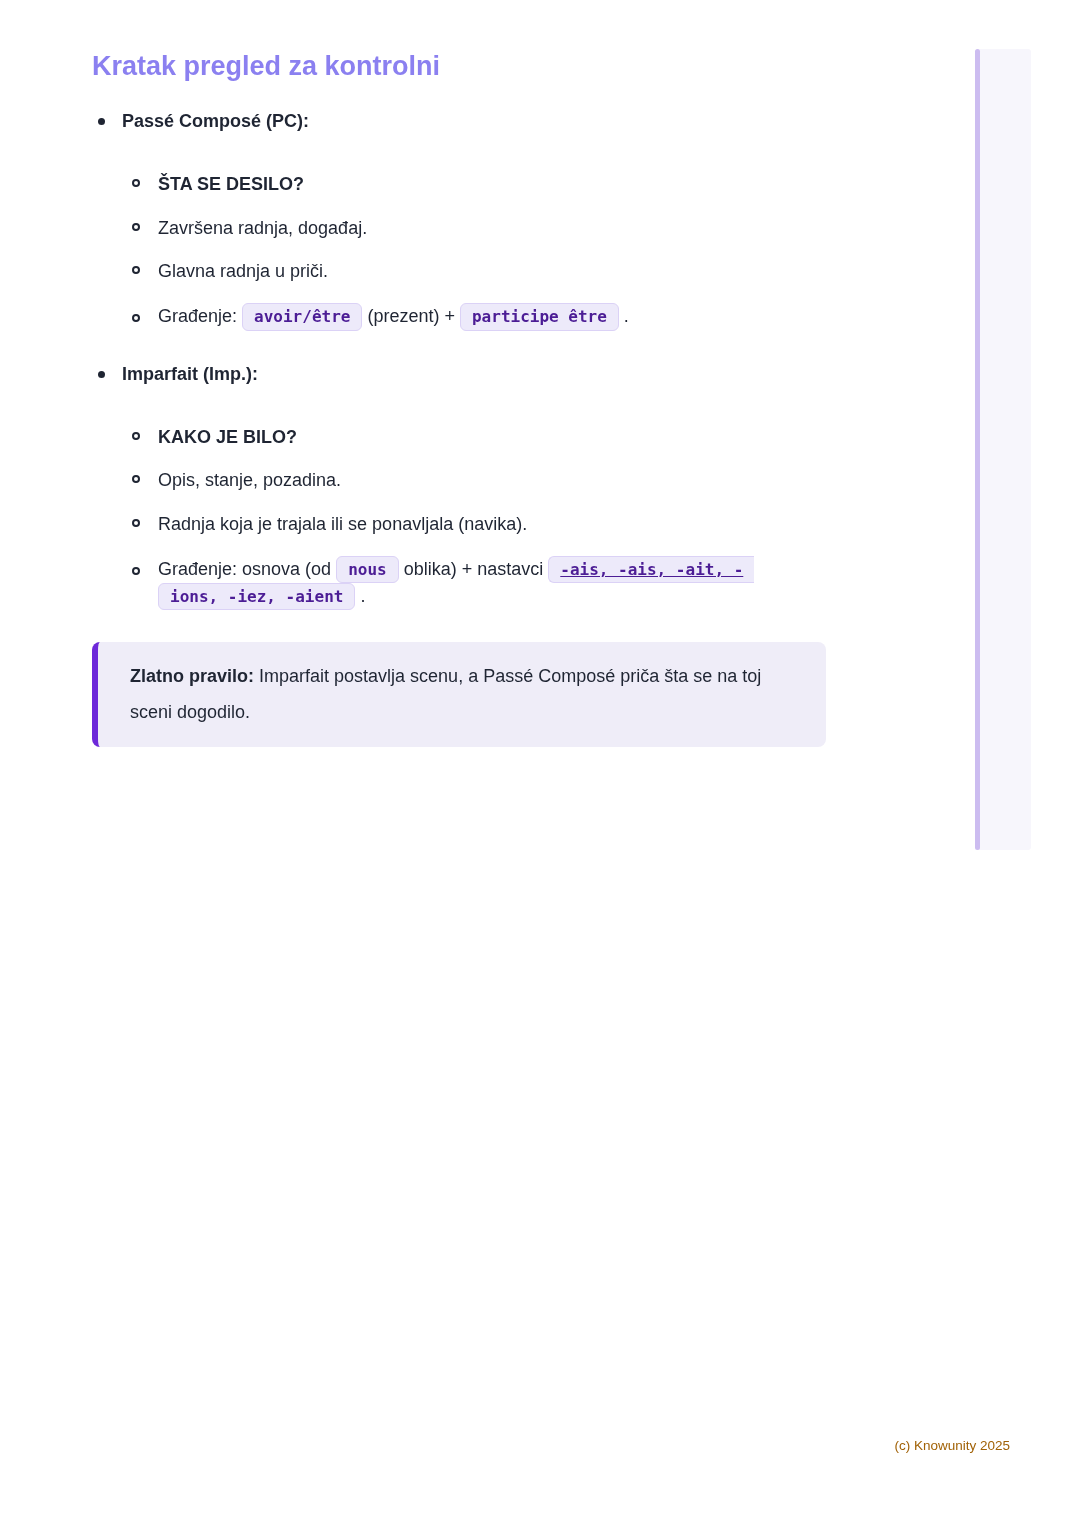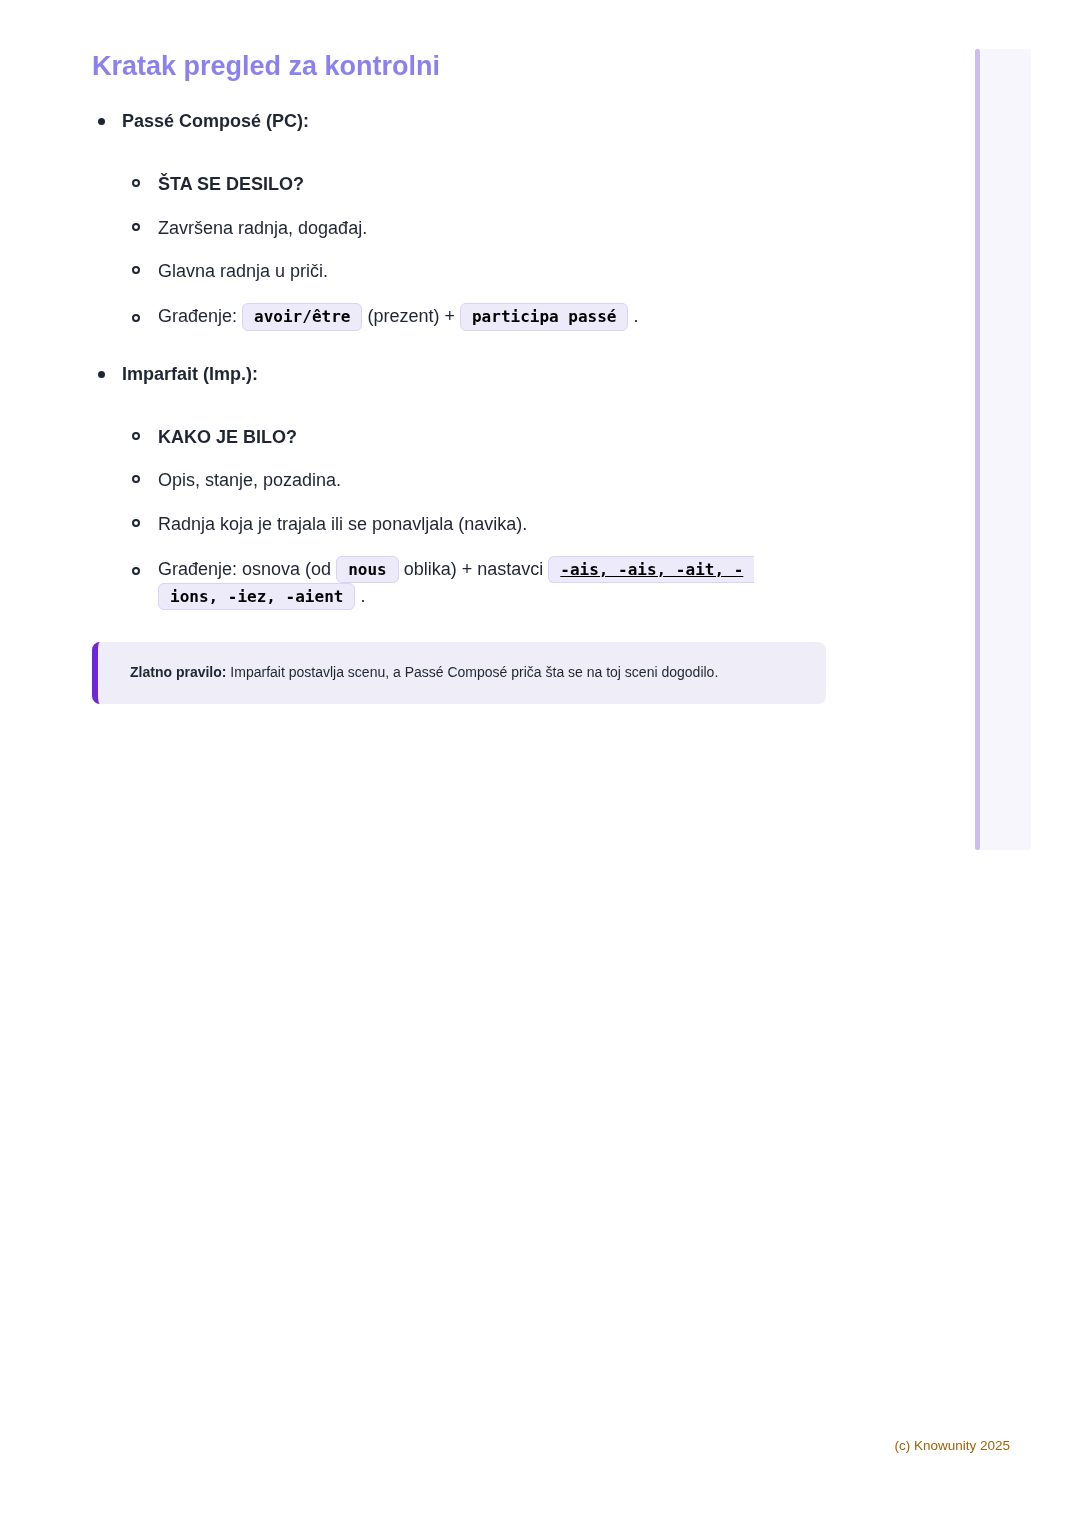--- a/index.html
+++ b/index.html
@@ -82,21 +82,21 @@
   .build { line-height: 33px; }
   .build .circle-marker { top: 11px; }
   .build-pc { margin-bottom: 14px; }
 
   .chip {
     display: inline-block;
     font-family: "DejaVu Sans Mono", monospace;
     font-weight: 700;
     font-size: 16px;
     line-height: 1.2;
-    color: #000000;
+    color: #4c1d95;
     background: #edeafa;
     border: 1px solid #dbd2f6;
     border-radius: 6px;
     padding: 3px 11px;
     white-space: nowrap;
     vertical-align: baseline;
   }
   .chip-cut-right {
     border-top-right-radius: 0;
     border-bottom-right-radius: 0;
@@ -106,21 +106,21 @@
 
   .callout {
     margin-top: 28px;
     background: #efedf8;
     border-left: 6px solid #6d28d9;
     border-radius: 8px;
     padding: 17px 24px 17px 32px;
   }
   .callout p {
     margin: 0;
-    font-size: 14px;
+    font-size: 18px;
     line-height: 1.95;
   }
   .callout .label { font-weight: 700; }
 
   .page-footer {
     position: absolute;
     top: 1438px;
     right: 70px;
     font-size: 13.5px;
     color: #a16207;
@@ -153,21 +153,21 @@
         </li>
         <li>
           <span class="circle-marker"></span>
           <span>Glavna radnja u priči.</span>
         </li>
         <li class="build build-pc">
           <span class="circle-marker"></span>
           <span>Građenje:</span>
           <span class="chip">avoir/être</span>
           <span>(prezent) +</span>
-          <span class="chip">participa passé</span>
+          <span class="chip">participe être</span>
           <span>.</span>
         </li>
       </ul>
     </li>
 
     <li>
       <span class="dot-marker"></span>
       <span class="l1-title">Imparfait (Imp.):</span>
       <ul class="l2">
         <li>

